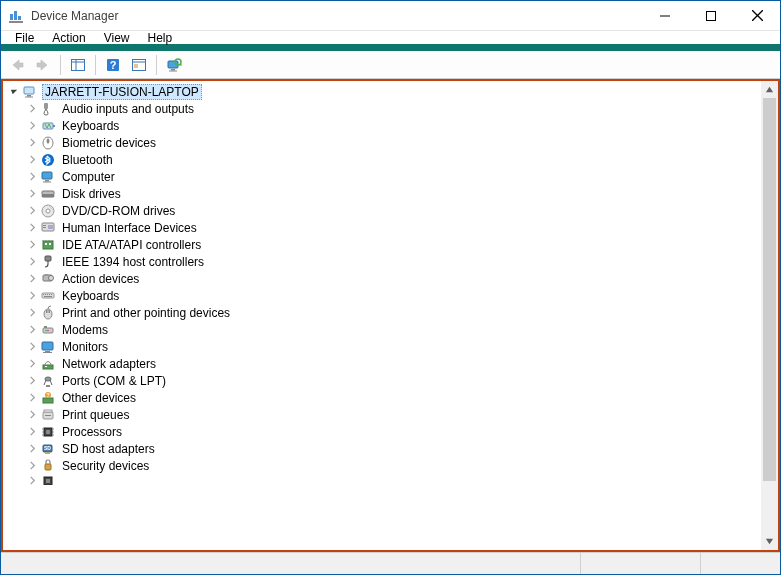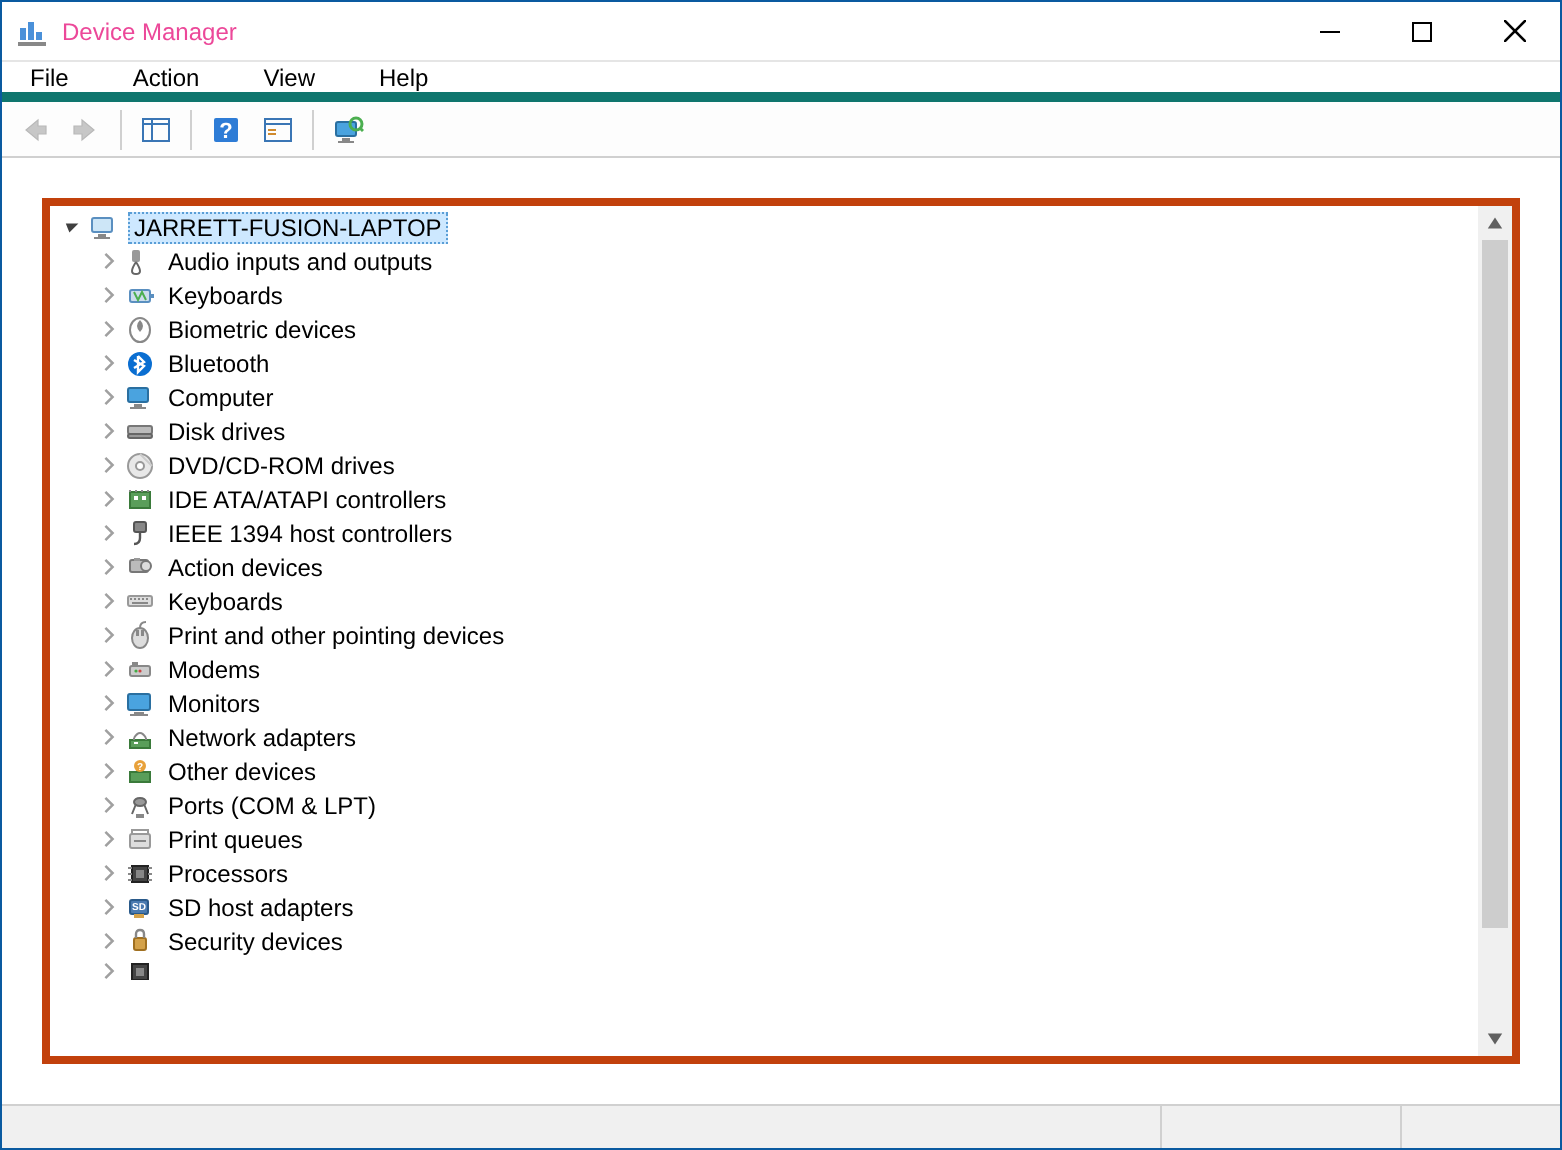--- a/index.html
+++ b/index.html
@@ -17,37 +17,37 @@
   
   .titlebar {
     display: flex;
     align-items: center;
     height: 30px;
     background: #fff;
     border-bottom: 1px solid #e5e5e5;
     padding-left: 8px;
   }
   .titlebar .app-icon { width: 16px; height: 16px; margin-right: 6px; }
-  .titlebar .title { flex: 1; font-size: 12px; color: #ec4899; }
+  .titlebar .title { flex: 1; font-size: 12px; color: #404040; }
   .winbtns { display: flex; height: 100%; }
   .winbtn {
     width: 46px; height: 100%;
     display: flex; align-items: center; justify-content: center;
     cursor: default;
   }
   .winbtn svg { width: 10px; height: 10px; }
   .winbtn.close svg { width: 11px; height: 11px; }
   
   .menubar {
     display: flex;
     height: 20px;
     align-items: center;
     padding: 0 6px;
-    gap: 16px;
-    border-bottom: 5px solid #0f766e;
+    gap: 2px;
+    border-bottom: 7px solid #0f766e;
   }
   .menubar .menuitem { padding: 2px 8px; cursor: default; }
   
   .toolbar {
     display: flex;
     align-items: center;
     height: 28px;
     padding: 2px 4px;
     gap: 2px;
     border-bottom: 1px solid #d0d0d0;
@@ -57,22 +57,22 @@
     width: 24px; height: 22px;
     display: flex; align-items: center; justify-content: center;
     border: 1px solid transparent;
   }
   .toolbtn.disabled { opacity: 0.45; }
   .toolsep { width: 1px; height: 20px; background: #d0d0d0; margin: 0 3px; }
   
   .main {
     flex: 1;
     position: relative;
-    border: 4px solid #c2410c;
-    margin: 20px;
+    border: 2px solid #c2410c;
+    margin: 0;
     overflow: hidden;
     background: #fff;
   }
   .tree {
     position: absolute;
     top: 0; left: 0; right: 17px; bottom: 0;
     overflow: hidden;
     padding-top: 2px;
   }
   .tree-row {
@@ -342,20 +342,36 @@
           <span class="label">DVD/CD-ROM drives</span>
         </div>
         <div class="tree-row child">
           <span class="chevron">
             <svg viewBox="0 0 10 10">
               <path d="M3 1 L7 5 L3 9" fill="none" stroke="#a0a0a0" stroke-width="1.4"></path>
             </svg>
           </span>
           <span class="node-icon">
             <svg viewBox="0 0 16 16">
+              <rect x="2" y="3" width="12" height="8" rx="1" fill="#ddd" stroke="#888"></rect>
+              <rect x="3" y="5" width="3" height="1" fill="#888"></rect>
+              <rect x="3" y="7" width="3" height="1" fill="#888"></rect>
+              <rect x="8" y="5" width="5" height="4" fill="#aac"></rect>
+            </svg>
+          </span>
+          <span class="label">Human Interface Devices</span>
+        </div>
+        <div class="tree-row child">
+          <span class="chevron">
+            <svg viewBox="0 0 10 10">
+              <path d="M3 1 L7 5 L3 9" fill="none" stroke="#a0a0a0" stroke-width="1.4"></path>
+            </svg>
+          </span>
+          <span class="node-icon">
+            <svg viewBox="0 0 16 16">
               <rect x="3" y="4" width="10" height="8" fill="#5a9e5a" stroke="#3a7a3a"></rect>
               <rect x="5" y="6" width="2" height="2" fill="#fff"></rect>
               <rect x="9" y="6" width="2" height="2" fill="#fff"></rect>
               <line x1="3" y1="3" x2="3" y2="4" stroke="#888"></line>
               <line x1="6" y1="3" x2="6" y2="4" stroke="#888"></line>
               <line x1="9" y1="3" x2="9" y2="4" stroke="#888"></line>
               <line x1="12" y1="3" x2="12" y2="4" stroke="#888"></line>
             </svg>
           </span>
           <span class="label">IDE ATA/ATAPI controllers</span>
@@ -473,41 +489,41 @@
           <span class="label">Network adapters</span>
         </div>
         <div class="tree-row child">
           <span class="chevron">
             <svg viewBox="0 0 10 10">
               <path d="M3 1 L7 5 L3 9" fill="none" stroke="#a0a0a0" stroke-width="1.4"></path>
             </svg>
           </span>
           <span class="node-icon">
             <svg viewBox="0 0 16 16">
+              <ellipse cx="8" cy="6" rx="3" ry="2" fill="#999" stroke="#666"></ellipse>
+              <path d="M6 7 L4 12 M10 7 L12 12" stroke="#666"></path>
+              <rect x="6" y="12" width="4" height="2" fill="#888"></rect>
+            </svg>
+          </span>
+          <span class="label">Ports (COM &amp; LPT)</span>
+        </div>
+        <div class="tree-row child">
+          <span class="chevron">
+            <svg viewBox="0 0 10 10">
+              <path d="M3 1 L7 5 L3 9" fill="none" stroke="#a0a0a0" stroke-width="1.4"></path>
+            </svg>
+          </span>
+          <span class="node-icon">
+            <svg viewBox="0 0 16 16">
               <rect x="3" y="8" width="10" height="5" fill="#5a9e5a" stroke="#3a7a3a"></rect>
               <circle cx="8" cy="5" r="3" fill="#e8a13a"></circle>
               <text x="8" y="7" text-anchor="middle" font-size="5" fill="#fff" font-weight="bold">?</text>
             </svg>
           </span>
           <span class="label">Other devices</span>
-        </div>
-        <div class="tree-row child">
-          <span class="chevron">
-            <svg viewBox="0 0 10 10">
-              <path d="M3 1 L7 5 L3 9" fill="none" stroke="#a0a0a0" stroke-width="1.4"></path>
-            </svg>
-          </span>
-          <span class="node-icon">
-            <svg viewBox="0 0 16 16">
-              <ellipse cx="8" cy="6" rx="3" ry="2" fill="#999" stroke="#666"></ellipse>
-              <path d="M6 7 L4 12 M10 7 L12 12" stroke="#666"></path>
-              <rect x="6" y="12" width="4" height="2" fill="#888"></rect>
-            </svg>
-          </span>
-          <span class="label">Ports (COM &amp; LPT)</span>
         </div>
         <div class="tree-row child">
           <span class="chevron">
             <svg viewBox="0 0 10 10">
               <path d="M3 1 L7 5 L3 9" fill="none" stroke="#a0a0a0" stroke-width="1.4"></path>
             </svg>
           </span>
           <span class="node-icon">
             <svg viewBox="0 0 16 16">
               <rect x="3" y="5" width="10" height="7" rx="1" fill="#ddd" stroke="#999"></rect>

